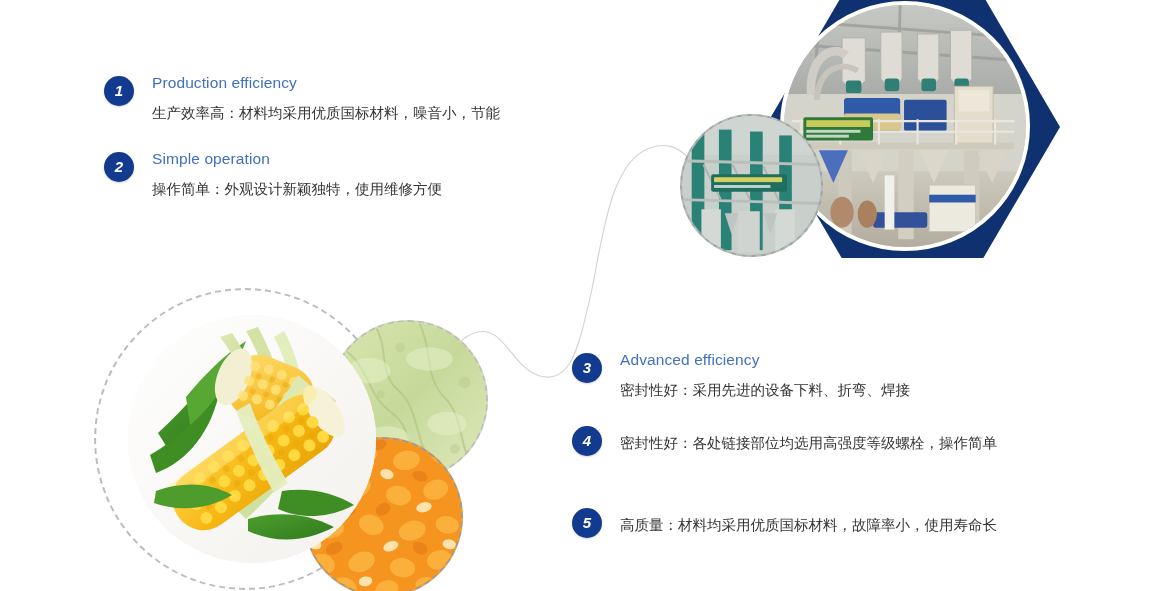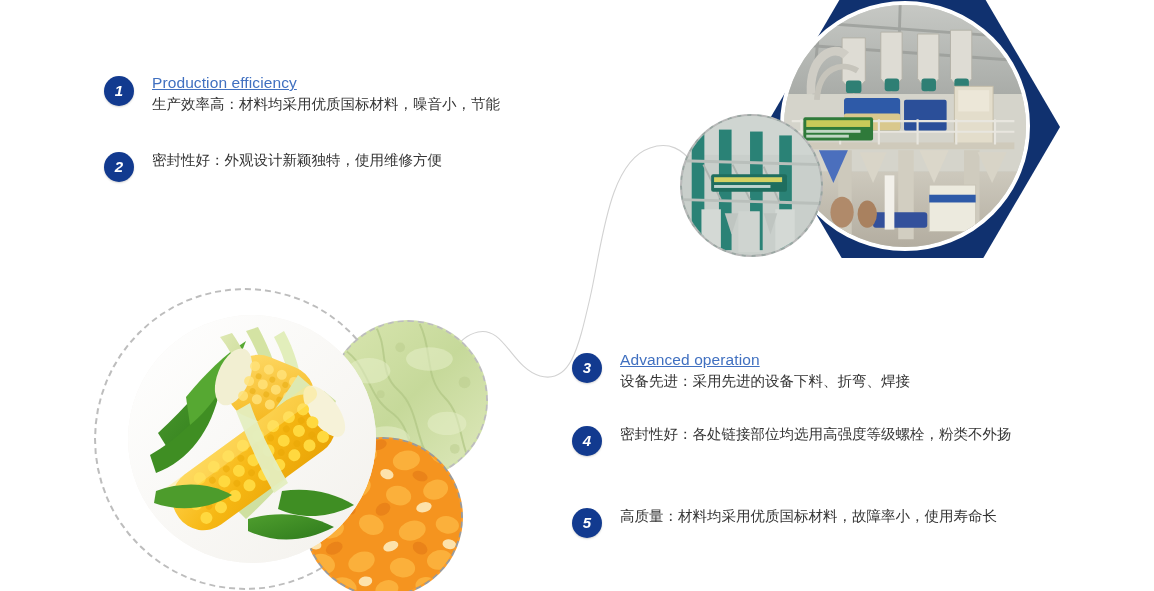--- a/index.html
+++ b/index.html
@@ -47,27 +47,26 @@
   .feat-text {
     margin-left: 18px;
     margin-top: -3px;
   }
   .feat-en {
     color: #4070c0;
     font-size: 15.5px;
     line-height: 20px;
     letter-spacing: 0.1px;
     white-space: nowrap;
-    text-decoration: underline;
   }
   .feat-cn {
     color: #353535;
     font-size: 14.5px;
     line-height: 21px;
-    margin-top: 1px;
+    margin-top: 10px;
     white-space: nowrap;
     font-family: "DejaVu Sans", "Liberation Sans", sans-serif;
   }
 
   
   #feature-1 { left: 104px; top: 76px; }
   #feature-2 { left: 104px; top: 152px; }
   
   #feature-3 { left: 572px; top: 353px; }
   #feature-4 { left: 572px; top: 426px; }
@@ -524,36 +523,37 @@
     <div class="badge">1</div>
     <div class="feat-text">
       <div class="feat-en">Production efficiency</div>
       <div class="feat-cn">生产效率高：材料均采用优质国标材料，噪音小，节能</div>
     </div>
   </div>
 
   <div class="feature" id="feature-2">
     <div class="badge">2</div>
     <div class="feat-text">
-      <div class="feat-cn">密封性好：外观设计新颖独特，使用维修方便</div>
+      <div class="feat-en">Simple operation</div>
+      <div class="feat-cn">操作简单：外观设计新颖独特，使用维修方便</div>
     </div>
   </div>
 
   <div class="feature" id="feature-3">
     <div class="badge">3</div>
     <div class="feat-text">
-      <div class="feat-en">Advanced operation</div>
-      <div class="feat-cn">设备先进：采用先进的设备下料、折弯、焊接</div>
+      <div class="feat-en">Advanced efficiency</div>
+      <div class="feat-cn">密封性好：采用先进的设备下料、折弯、焊接</div>
     </div>
   </div>
 
   <div class="feature" id="feature-4">
     <div class="badge">4</div>
     <div class="feat-text">
-      <div class="feat-cn">密封性好：各处链接部位均选用高强度等级螺栓，粉类不外扬</div>
+      <div class="feat-cn">密封性好：各处链接部位均选用高强度等级螺栓，操作简单</div>
     </div>
   </div>
 
   <div class="feature" id="feature-5">
     <div class="badge">5</div>
     <div class="feat-text">
       <div class="feat-cn">高质量：材料均采用优质国标材料，故障率小，使用寿命长</div>
     </div>
   </div>
 

